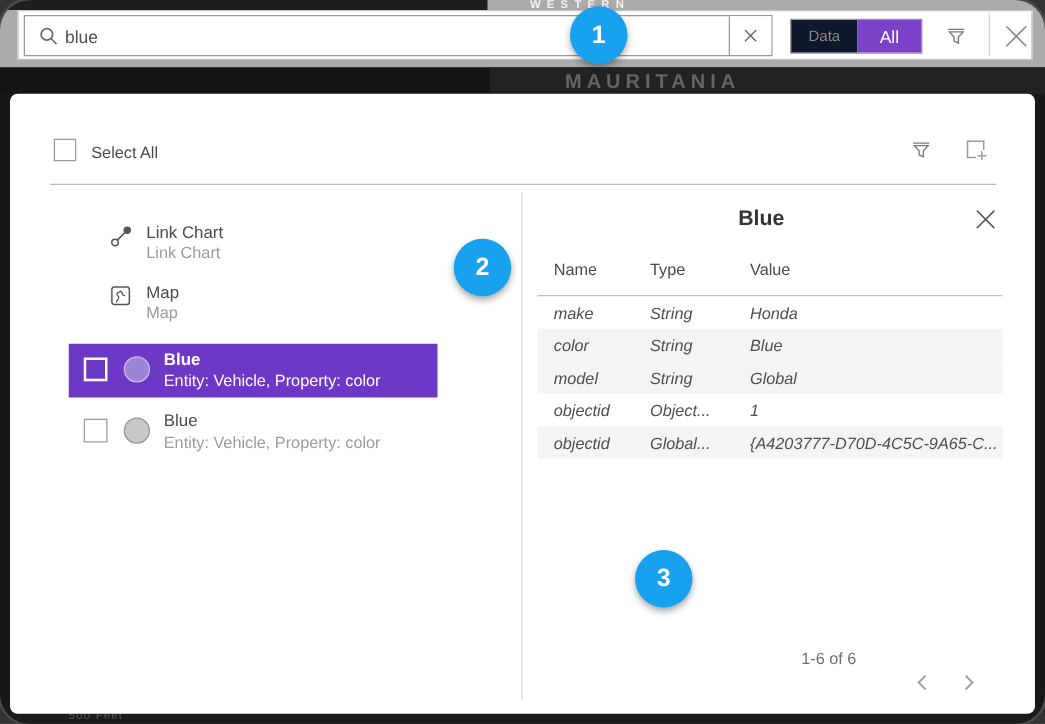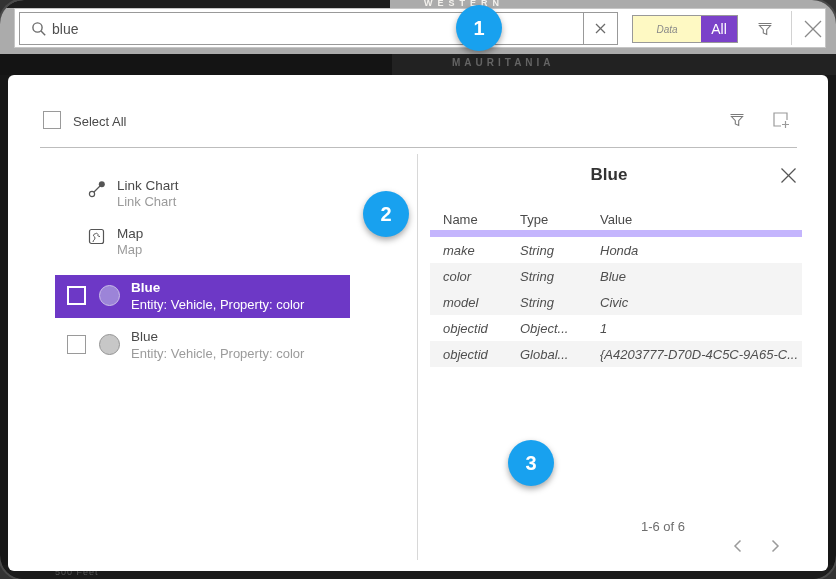--- a/index.html
+++ b/index.html
@@ -8,33 +8,33 @@
   #stage {
     position:relative; width:836px; height:579px; overflow:hidden;
     background:#171717; outline:2px solid #4a4a4a; margin:0 auto;border-radius:24px;
   }
   
   .map-band-top { position:absolute; left:0; top:0; width:836px; height:54px; background:#ababab; }
   .map-band-top-dark { position:absolute; left:0; top:0; width:390px; height:8px; background:#1e1e1e; }
   .map-label-top { position:absolute; left:424px; top:-2px; color:#f4f2ee; font-size:9px; font-weight:bold; letter-spacing:5px; }
   .map-band-mid { position:absolute; left:0; top:54px; width:836px; height:21px; background:#141414; }
   .map-band-mid-right { position:absolute; left:392px; top:0; width:444px; height:21px; background:#222; }
-  .map-label-mid { position:absolute; left:452px; top:57px; color:#646464; font-size:10px; font-weight:bold; letter-spacing:4px; }
+  .map-label-mid { position:absolute; left:452px; top:57px; color:#646464; font-size:16px; font-weight:bold; letter-spacing:4px; }
   .map-band-bottom { position:absolute; left:0; top:565px; width:836px; height:14px; background:#1b1b1b; }
   .map-scale-label { position:absolute; left:55px; top:567px; color:#565656; font-size:9px; letter-spacing:1px; }
 
   
   .toolbar { position:absolute; left:14px; top:8px; width:812px; height:40px; background:#fff; border:1px solid #c6c6c6; }
   .search-box { position:absolute; left:4px; top:3px; width:599px; height:33px; border:1px solid #999; background:#fff; }
   .search-icon { position:absolute; left:11px; top:8px; }
   .search-input { position:absolute; left:32px; top:1px; width:520px; height:29px; border:0; outline:0; font-size:14px; color:#4f4f4f; font-family:"Liberation Sans",sans-serif; background:transparent; }
   .clear-btn { position:absolute; right:0; top:0; width:34px; height:31px; border-left:1px solid #999; display:flex; align-items:center; justify-content:center; cursor:pointer; background:#fff; }
   .toggle { position:absolute; left:617px; top:6px; width:106px; height:28px; border:1px solid #999; display:flex; }
-  .toggle-data { flex:1; display:flex; align-items:center; justify-content:center; font-size:10px; color:#8a8a8a; cursor:pointer; background:#fef9c3;font-style:italic; }
-  .toggle-all { width:36px; display:flex; align-items:center; justify-content:center; font-size:14px; color:#fff; background:#7B42C9; cursor:pointer; }
+  .toggle-data { flex:1; display:flex; align-items:center; justify-content:center; font-size:12px; color:#8a8a8a; cursor:pointer; background:#0f172a; }
+  .toggle-all { width:51px; display:flex; align-items:center; justify-content:center; font-size:14px; color:#fff; background:#7B42C9; cursor:pointer; }
   .tb-filter { position:absolute; left:739px; top:9px; width:22px; height:22px; display:flex; align-items:center; justify-content:center; cursor:pointer; }
   .tb-divider { position:absolute; left:776px; top:2px; width:1px; height:34px; background:#d2d2d2; }
   .tb-close { position:absolute; left:786px; top:8px; width:24px; height:24px; display:flex; align-items:center; justify-content:center; cursor:pointer; }
 
   
   .panel { position:absolute; left:8px; top:75px; width:820px; height:496px; background:#fff; border-radius:6px; }
   .select-all-box { position:absolute; left:35px; top:36px; width:18px; height:18px; border:1px solid #9a9a9a; cursor:pointer; background:#fff; }
   .select-all-label { position:absolute; left:65px; top:39px; font-size:13px; color:#4a4a4a; }
   .panel-filter { position:absolute; left:718px; top:34px; width:22px; height:22px; display:flex; align-items:center; justify-content:center; cursor:pointer; }
   .panel-add { position:absolute; left:762px; top:34px; width:22px; height:22px; display:flex; align-items:center; justify-content:center; cursor:pointer; }
@@ -53,21 +53,21 @@
   .row-circle { position:absolute; left:44px; top:10px; width:21px; height:21px; border-radius:50%; background:#C7C7C7; border:1.5px solid #949494; }
   .row-title-sel { position:absolute; left:76px; top:5px; font-size:13.5px; font-weight:bold; color:#fff; }
   .row-sub-sel { position:absolute; left:76px; top:22px; font-size:13px; color:#fff; }
   .row-title { position:absolute; left:76px; top:5px; font-size:13.5px; color:#4a4a4a; }
   .row-sub { position:absolute; left:76px; top:22px; font-size:13px; color:#9b9b9b; }
 
   
   .detail-title { position:absolute; left:409px; top:90px; width:384px; text-align:center; font-size:17px; font-weight:600; color:#333; }
   .detail-close { position:absolute; left:769px; top:89px; width:22px; height:22px; display:flex; align-items:center; justify-content:center; cursor:pointer; }
   .dtable { position:absolute; left:422px; top:133px; width:372px; font-size:13px; color:#4f4f4f; }
-  .dt-header { display:flex; height:29px; align-items:center; border-bottom:7px solid #c4b5fd; color:#4a4a4a; }
+  .dt-header { display:flex; height:29px; border-bottom:1px solid #c4b5fd; color:#4a4a4a; }
   .dt-row { display:flex; height:26px; align-items:center;font-style:italic; }
   .dt-row.striped { background:#F4F4F4; }
   .c-name { width:90px; padding-left:13px; }
   .c-type { width:80px; }
   .c-value { flex:1; white-space:nowrap; overflow:hidden; padding-right:6px; }
   .pagination-label { position:absolute; left:600px; top:444px; width:110px; text-align:center; font-size:13px; color:#6e6e6e; }
   .page-prev, .page-next { position:absolute; top:461px; width:20px; height:20px; display:flex; align-items:center; justify-content:center; cursor:pointer; }
   .page-prev { left:719px; } .page-next { left:757px; }
 
   
@@ -201,21 +201,21 @@
         <div class="c-value">Honda</div>
       </div>
       <div class="dt-row striped">
         <div class="c-name">color</div>
         <div class="c-type">String</div>
         <div class="c-value">Blue</div>
       </div>
       <div class="dt-row striped">
         <div class="c-name">model</div>
         <div class="c-type">String</div>
-        <div class="c-value">Civic</div>
+        <div class="c-value">Global</div>
       </div>
       <div class="dt-row">
         <div class="c-name">objectid</div>
         <div class="c-type">Object...</div>
         <div class="c-value">1</div>
       </div>
       <div class="dt-row striped">
         <div class="c-name">objectid</div>
         <div class="c-type">Global...</div>
         <div class="c-value">{A4203777-D70D-4C5C-9A65-C...</div>

